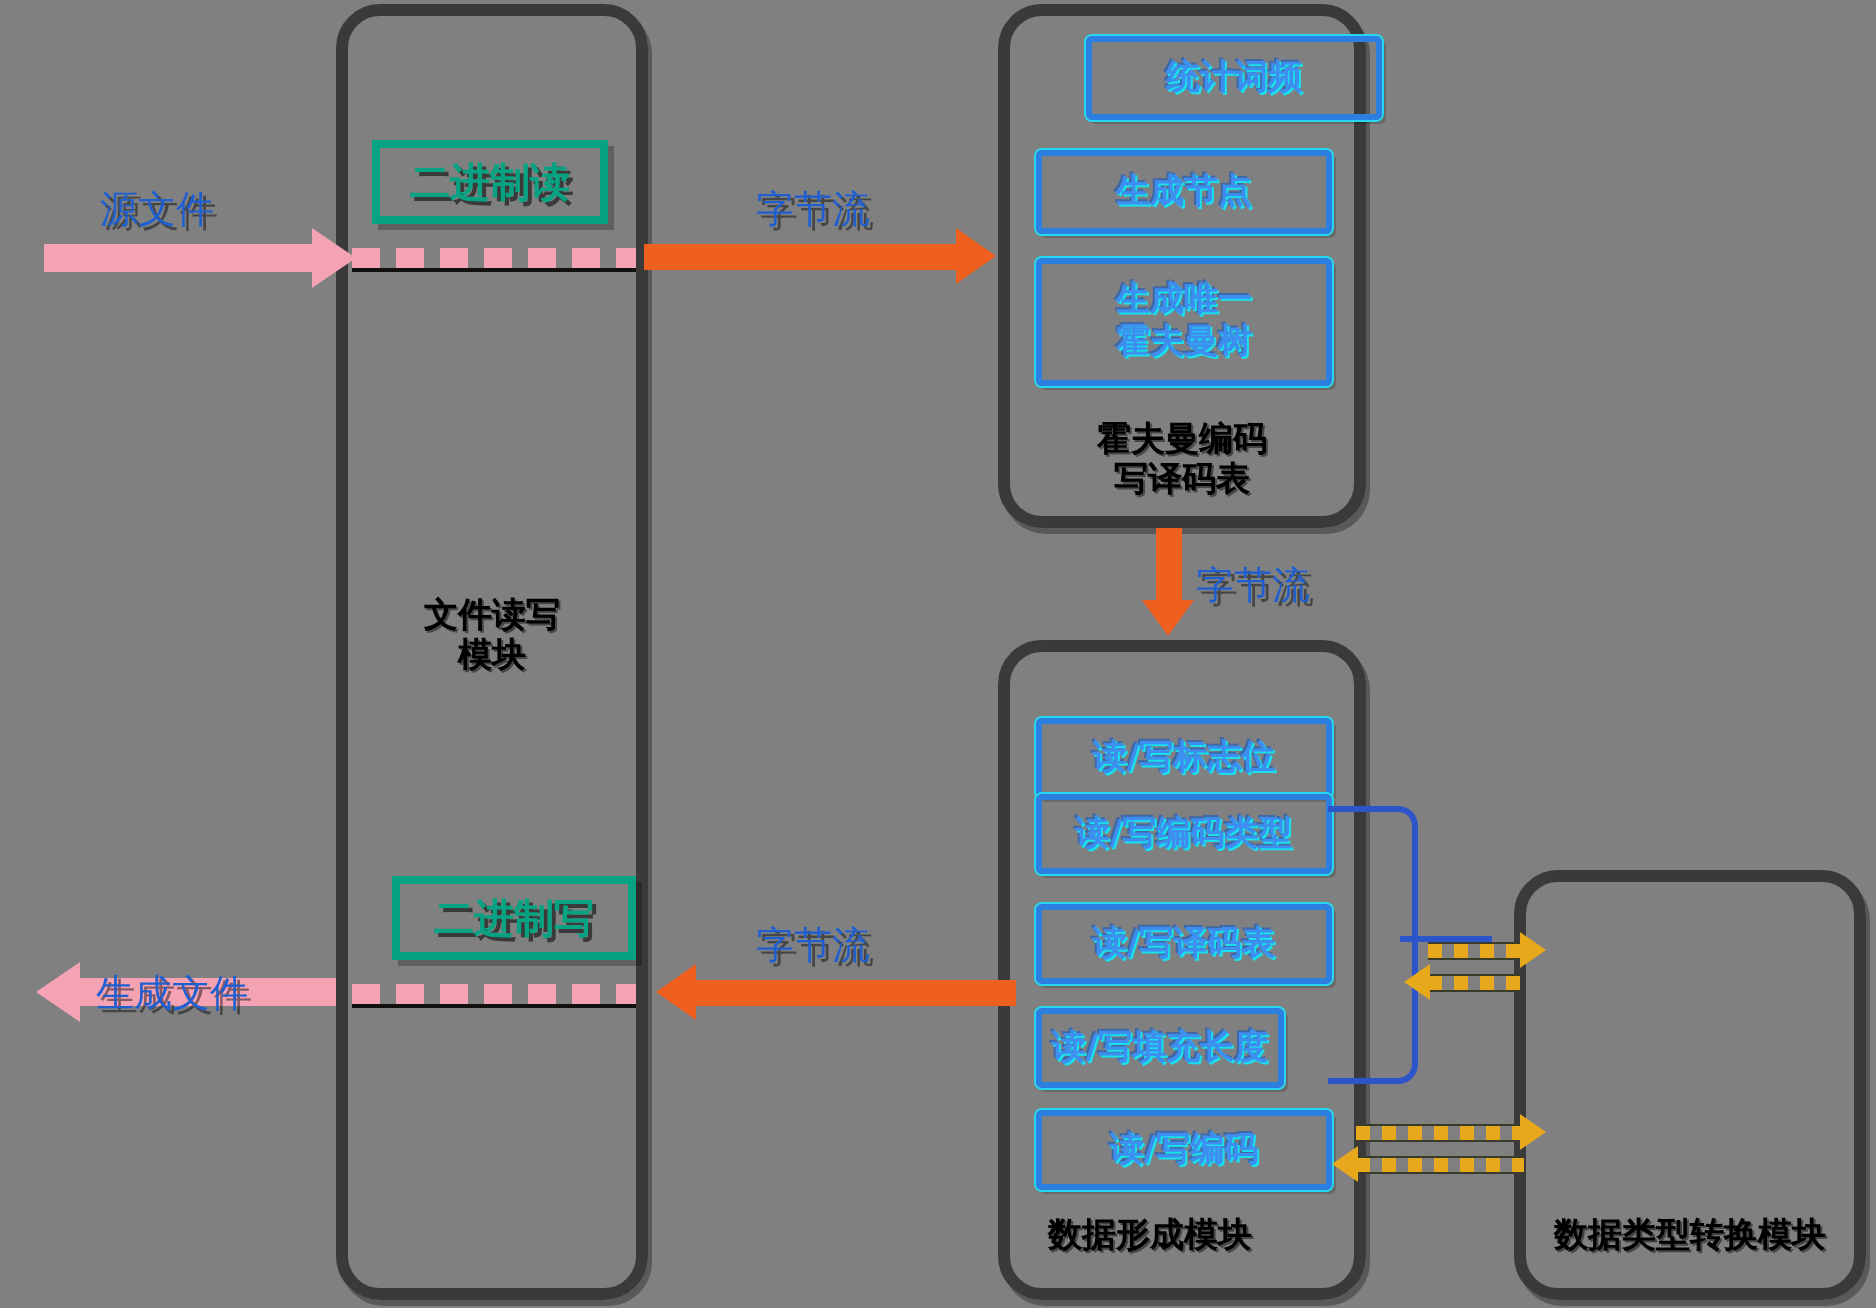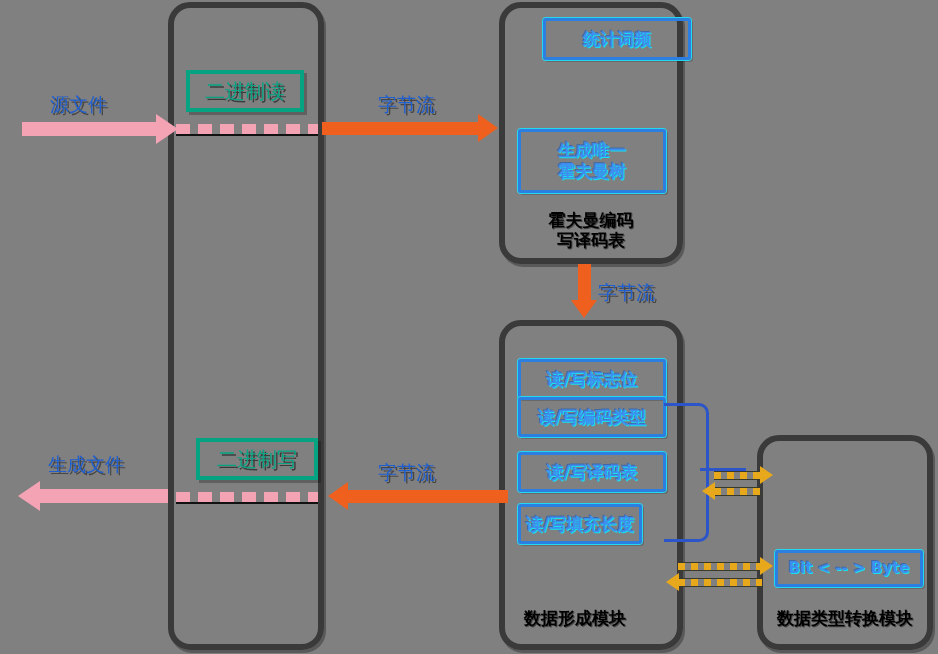--- a/index.html
+++ b/index.html
@@ -60,21 +60,21 @@
   
   .teal-box {
     position: absolute;
     box-sizing: border-box;
     border: 4px solid #06a383;
     background: transparent;
     display: flex;
     align-items: center;
     justify-content: center;
     color: #06a383;
-    font-weight: normal;
+    font-weight: bold;
     font-size: 20px;
     text-shadow: 2px 2px 0 rgba(0,0,0,.55);
     box-shadow: 3px 3px 0 rgba(0,0,0,.25);
   }
 
   
   .flow-label {
     position: absolute;
     color: #1f5fd0;
     font-weight: normal;
@@ -174,33 +174,38 @@
 <div id="canvas">
 
   <div class="module" style="left:168px; top:2px; width:156px; height:648px;"></div>
 
   <div class="teal-box" style="left:186px; top:70px; width:118px; height:42px;">
     <span>二进制读</span>
   </div>
 
   <div class="dash-divider" style="left:176px; top:124px; width:142px;"></div>
 
+  <div class="module-label" style="left:172px; top:298px; width:148px;">文件读写
+模块</div>
 
   <div class="teal-box" style="left:196px; top:438px; width:122px; height:42px;">
     <span>二进制写</span>
   </div>
 
   <div class="dash-divider" style="left:176px; top:492px; width:142px;"></div>
 
   <div class="module" style="left:499px; top:2px; width:184px; height:262px;"></div>
 
   <div class="blue-box" style="left:518px; top:18px; width:148px; height:42px;margin-left:25px;">
     <span>统计词频</span>
   </div>
 
+  <div class="blue-box" style="left:518px; top:75px; width:148px; height:42px;">
+    <span>生成节点</span>
+  </div>
 
   <div class="blue-box" style="left:518px; top:129px; width:148px; height:64px;">
     <span>生成唯一
 霍夫曼树</span>
   </div>
 
   <div class="module-label" style="left:503px; top:210px; width:176px;">霍夫曼编码
 写译码表</div>
 
   <div class="module" style="left:499px; top:320px; width:184px; height:330px;"></div>
@@ -214,29 +219,29 @@
   </div>
 
   <div class="blue-box" style="left:518px; top:452px; width:148px; height:40px;">
     <span>读/写译码表</span>
   </div>
 
   <div class="blue-box" style="left:518px; top:504px; width:124px; height:40px;">
     <span>读/写填充长度</span>
   </div>
 
+  <div class="blue-box" style="left:518px; top:555px; width:148px; height:40px;">
+    <span>读/写编码</span>
+  </div>
 
   <div class="module-label" style="left:487px; top:608px; width:176px;">数据形成模块</div>
 
   <div class="module" style="left:757px; top:435px; width:176px; height:215px;"></div>
 
 
-  <div class="blue-box" style="left:775px; top:550px; width:148px; height:37px; font-size:15px;">
-    <span>Bit &lt; -- &gt; Byte</span>
-  </div>
 
   <div class="module-label" style="left:760px; top:608px; width:170px;">数据类型转换模块</div>
 
   <div class="arrow-h pink">
     <div class="arrow-shaft" style="left:22px; top:122px; width:140px; height:14px;"></div>
     <div class="arrow-head arrow-head-right" style="left:156px; top:114px;"></div>
   </div>
   <div class="flow-label" style="left:50px; top:92px;">源文件</div>
 
   <div class="arrow-h orange">
@@ -254,21 +259,21 @@
   <div class="arrow-h orange">
     <div class="arrow-shaft" style="left:348px; top:490px; width:160px; height:13px;"></div>
     <div class="arrow-head arrow-head-left" style="left:328px; top:482px;"></div>
   </div>
   <div class="flow-label" style="left:378px; top:460px;">字节流</div>
 
   <div class="arrow-h pink">
     <div class="arrow-shaft" style="left:40px; top:489px; width:128px; height:14px;"></div>
     <div class="arrow-head arrow-head-left" style="left:18px; top:481px;"></div>
   </div>
-  <div class="flow-label" style="left:48px; top:452px;">生成文件</div>
+  <div class="flow-label" style="left:48px; top:484px;">生成文件</div>
 
   <div class="bracket" style="left:664px; top:403px; width:42px; height:133px;"></div>
   <div class="bracket-stem" style="left:700px; top:468px; width:46px;"></div>
 
   <div class="dotted-line" style="left:714px; top:471px; width:48px;"></div>
   <div class="dot-head-right" style="left:760px; top:466px;"></div>
 
   <div class="dotted-line" style="left:714px; top:487px; width:48px;"></div>
   <div class="dot-head-left" style="left:702px; top:482px;"></div>
 

